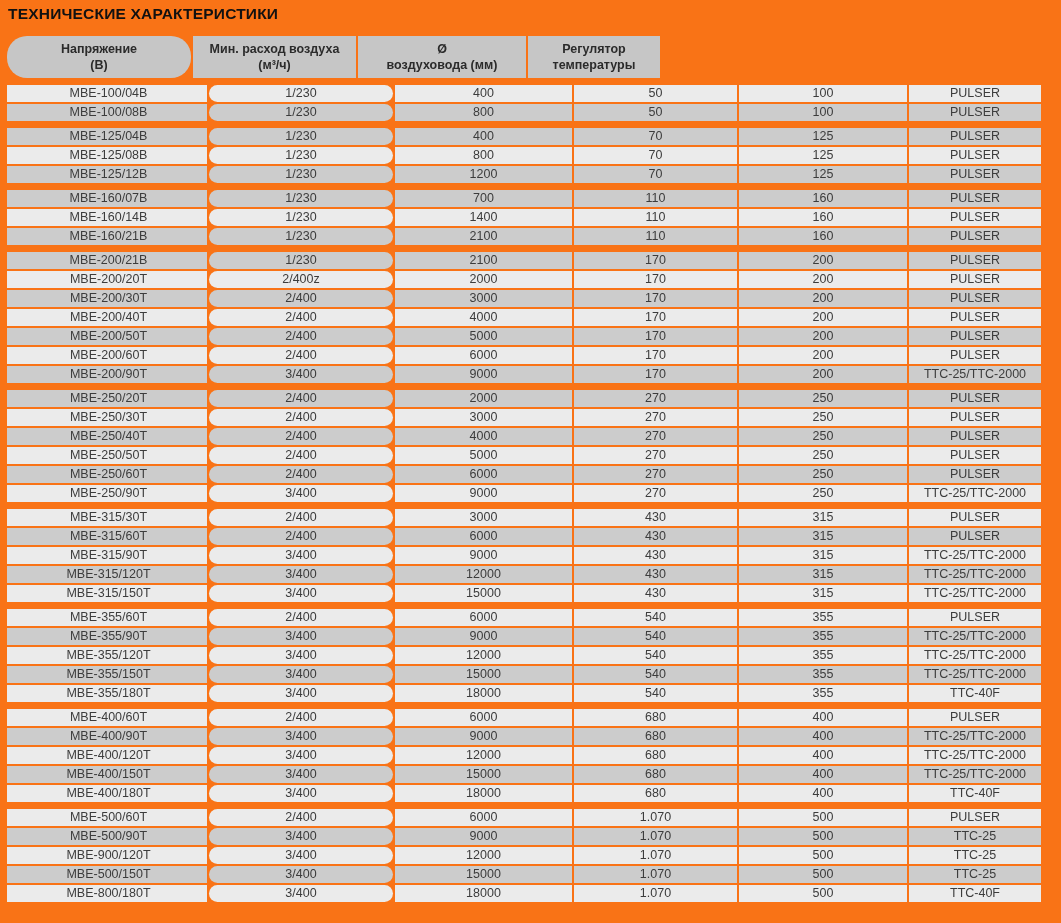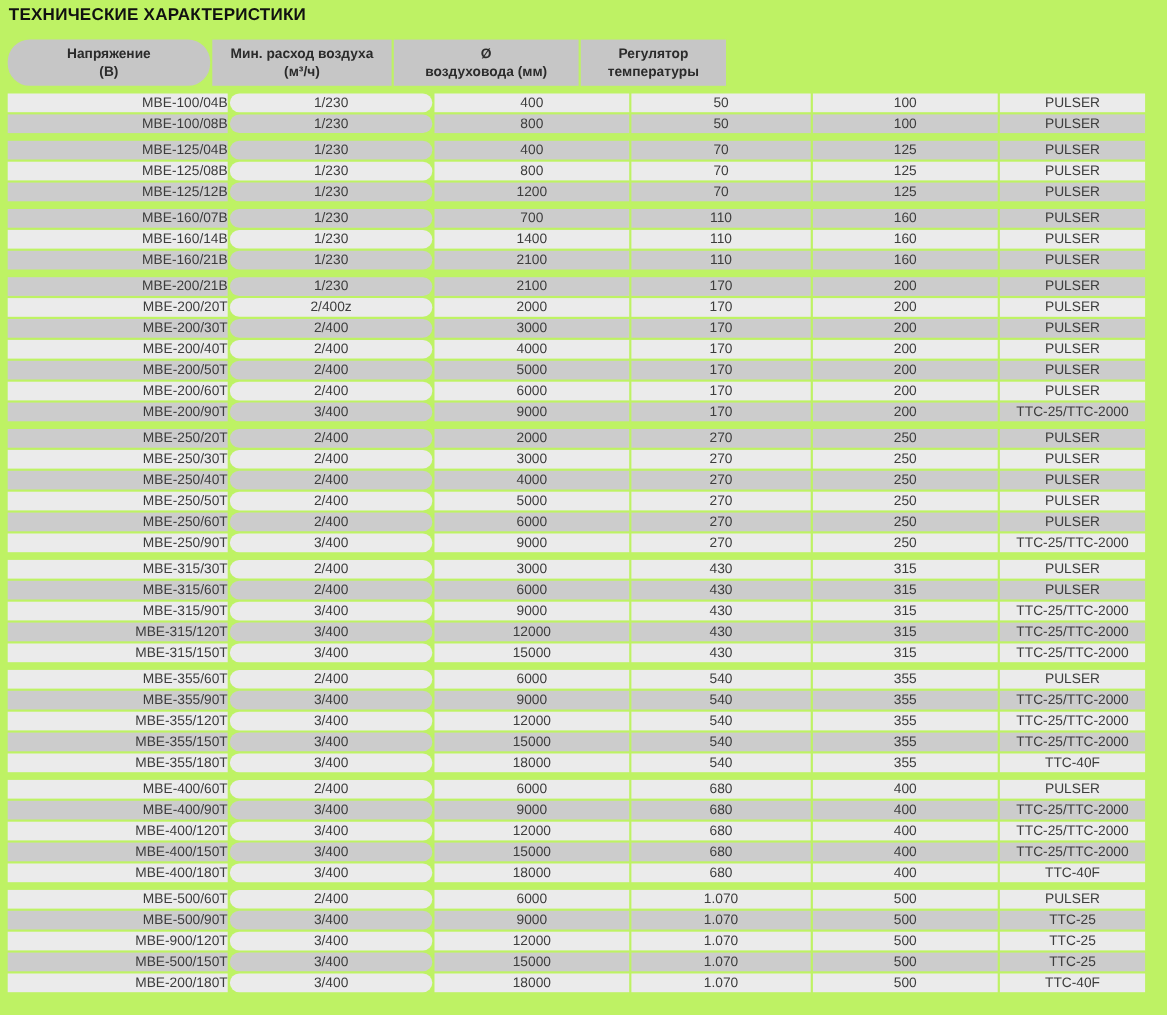--- a/index.html
+++ b/index.html
@@ -6,21 +6,21 @@
     margin: 0;
     padding: 0;
     background: #ffffff;
     font-family: "Liberation Sans", sans-serif;
   }
   .page {
     position: relative;
     width: 1061px;
     height: 923px;
     overflow: hidden;
-    background: #bef264;
+    background: #f97316;
   }
   .title {
     margin: 0;
     padding: 5px 0 0 8px;
     font-size: 15.5px;
     font-weight: bold;
     color: #111111;
     letter-spacing: 0.2px;
   }
   .spec-table {
@@ -54,21 +54,21 @@
   }
   .row .cell {
     font-size: 12.5px;
     color: #3c3c3c;
     line-height: 17px;
     text-align: center;
     white-space: nowrap;
     overflow: hidden;
   }
   .row .cell.c0 {
-    text-align: right;
+    text-align: center;
     padding-left: 3px;
     box-sizing: border-box;
   }
   .row.light .cell { background: var(--row-light, #ebebeb); }
   .row.dark  .cell { background: var(--row-dark, #cccccc); }
   .group-gap { height: 5px; }
   .c0 { width: 200px; }
   .c1 { width: 184px; border-radius: 20px; }
   .c2 { width: 177px; }
   .c3 { width: 163px; text-align: center; }
@@ -423,21 +423,21 @@
         </div>
         <div class="row dark">
           <div class="cell c0">MBE-500/150T</div>
           <div class="cell c1">3/400</div>
           <div class="cell c2">15000</div>
           <div class="cell c3">1.070</div>
           <div class="cell c4">500</div>
           <div class="cell c5">TTC-25</div>
         </div>
         <div class="row light">
-          <div class="cell c0">MBE-200/180T</div>
+          <div class="cell c0">MBE-800/180T</div>
           <div class="cell c1">3/400</div>
           <div class="cell c2">18000</div>
           <div class="cell c3">1.070</div>
           <div class="cell c4">500</div>
           <div class="cell c5">TTC-40F</div>
         </div>
       </div>
   </div>
 </div>
 

